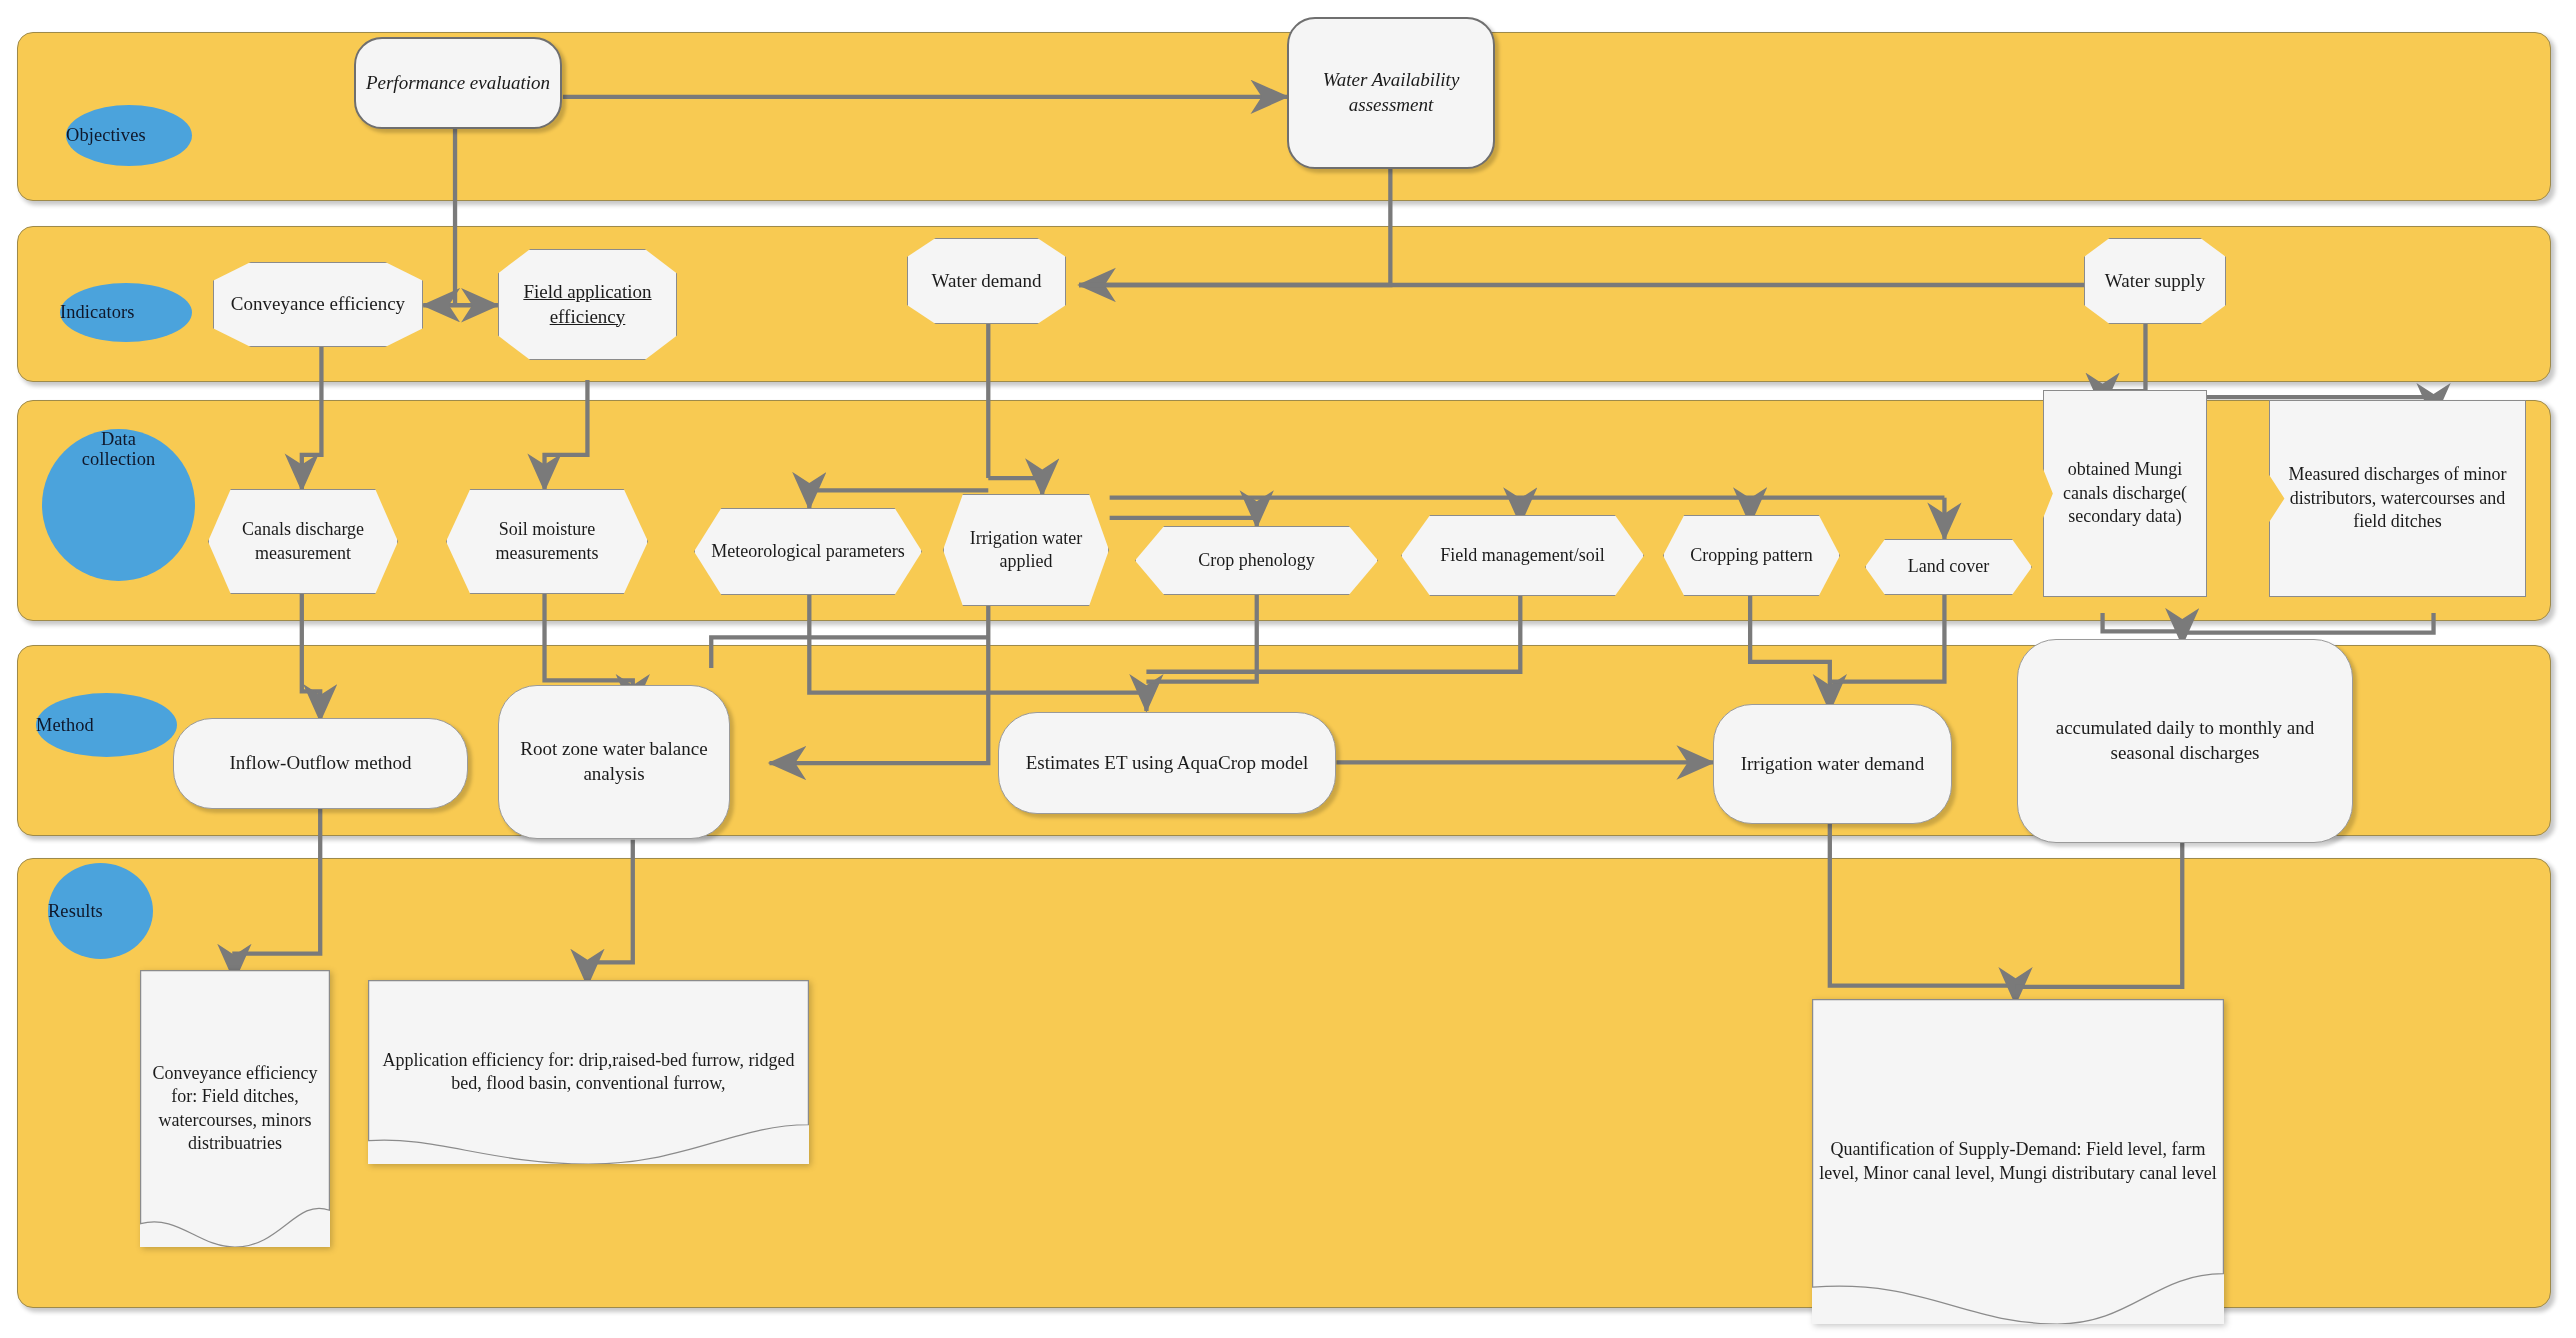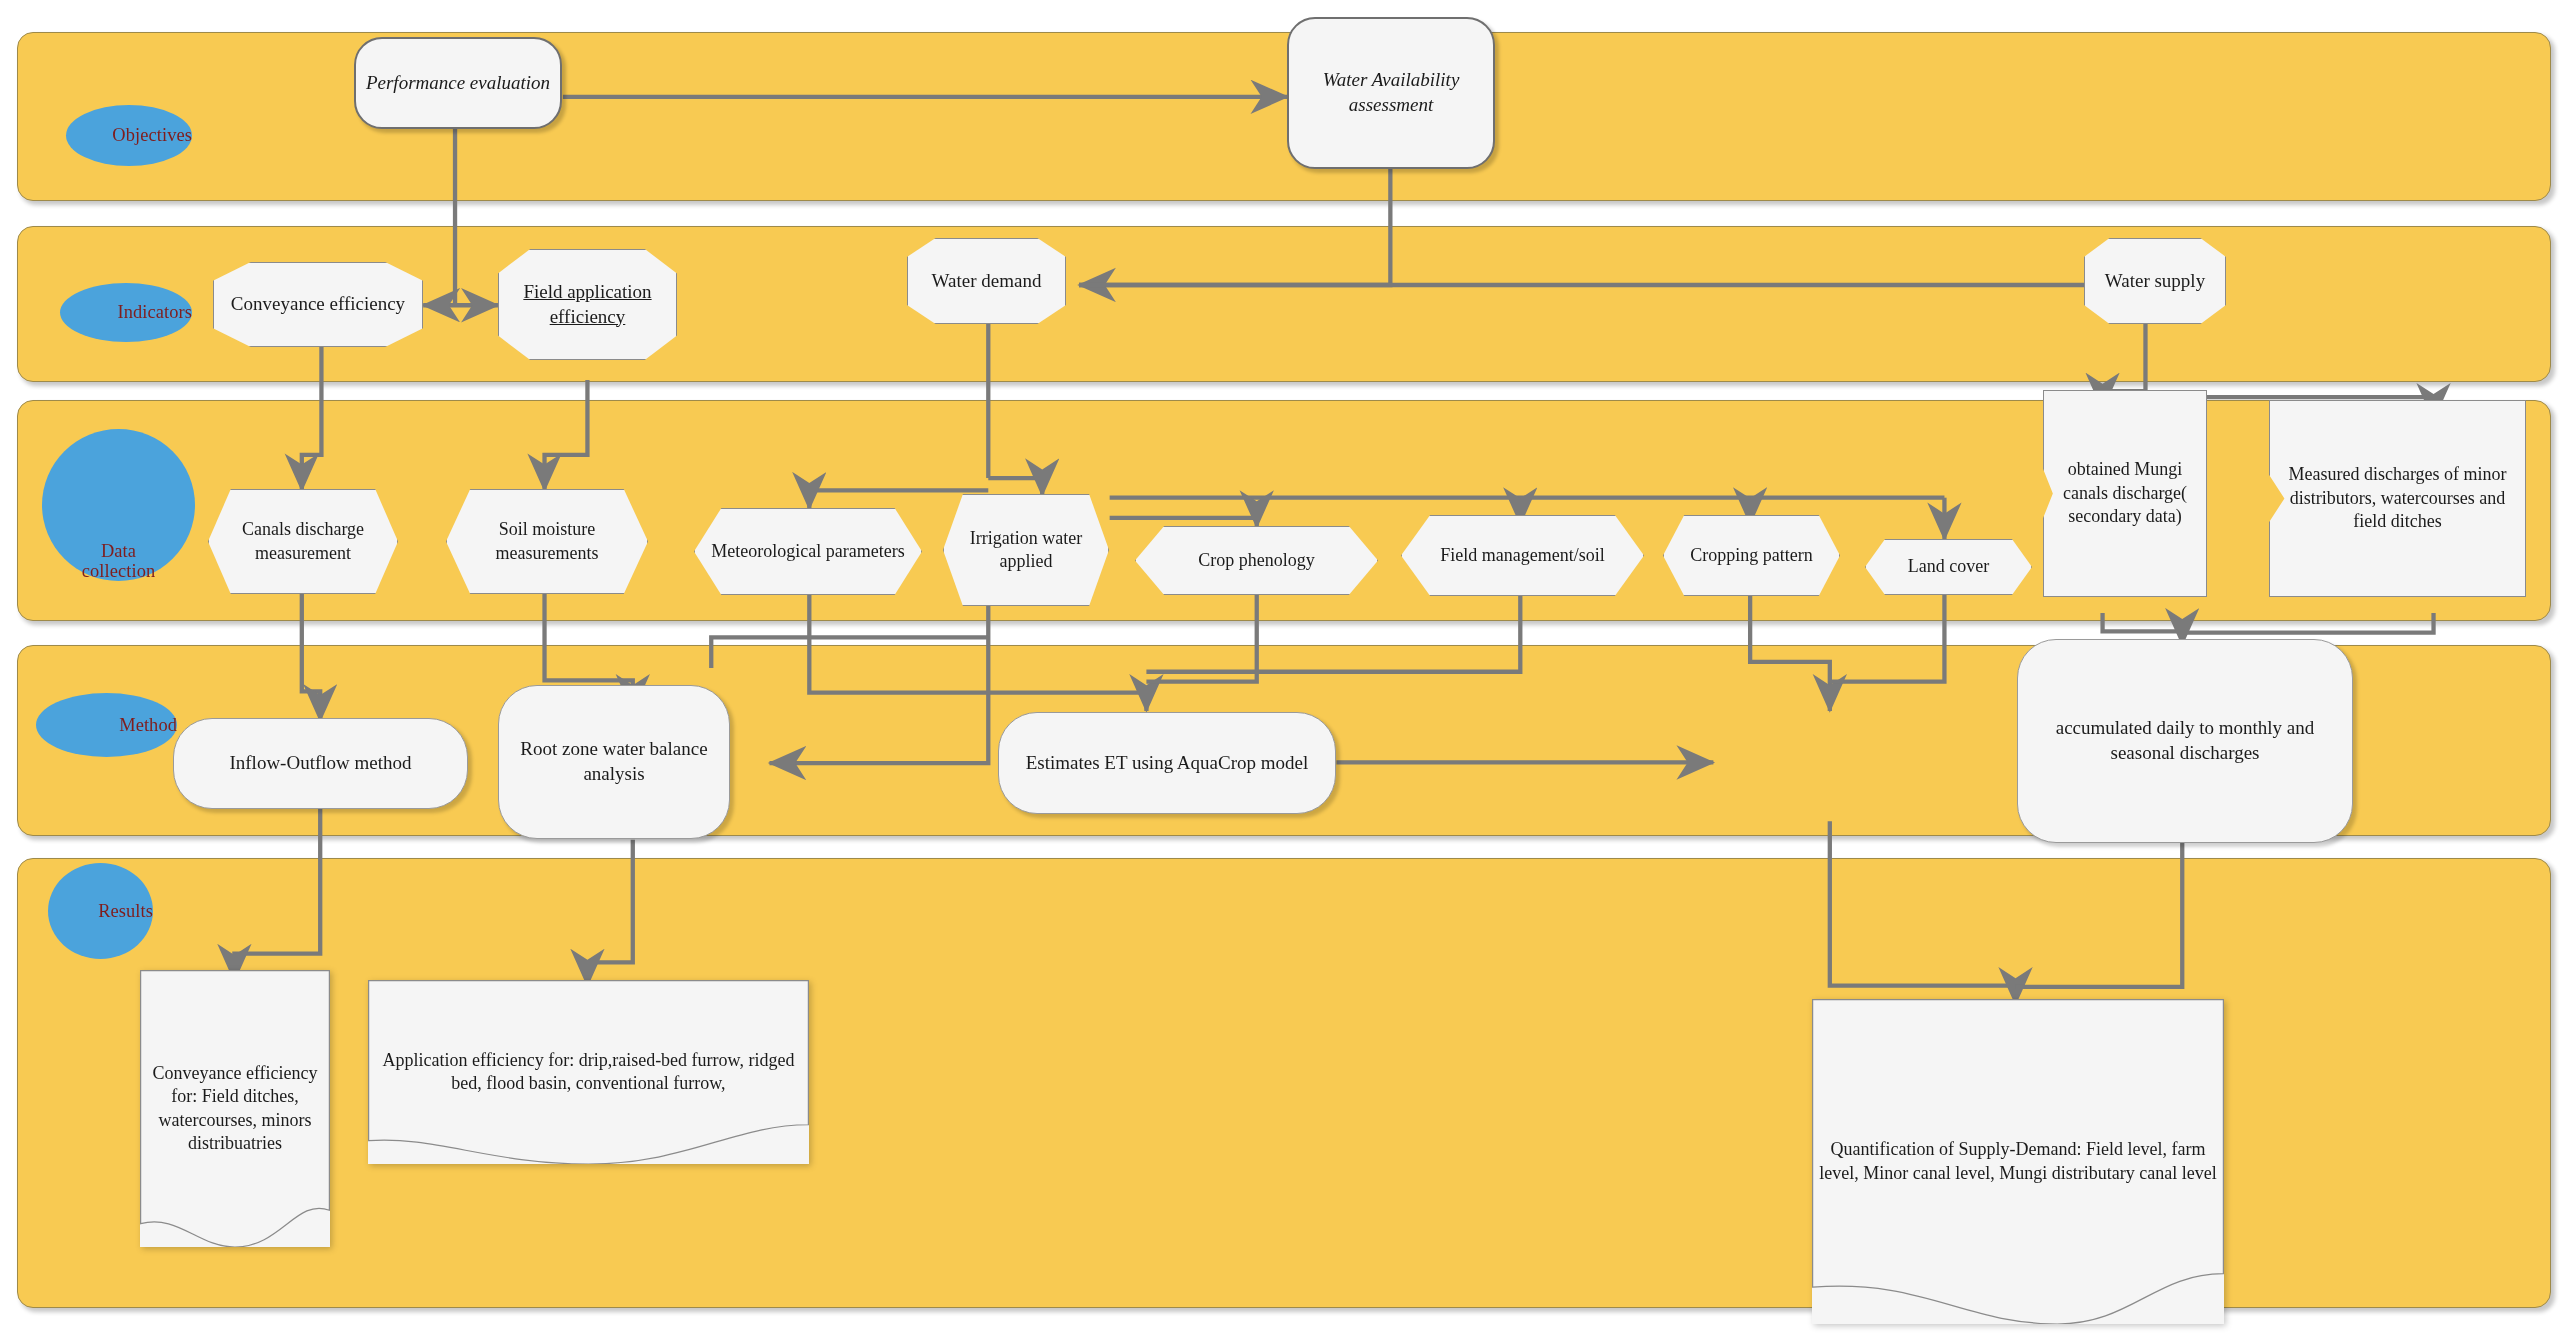--- a/index.html
+++ b/index.html
@@ -12,23 +12,23 @@
     background:#F7C council;
     border:1.2px solid #9e8a4a;
     border-radius:16px;
     box-shadow:3.7px 3.7px 4.3px rgba(0,0,0,.22);
     background:#F8CA52;
   }
   .lane-pill{
     position:absolute;
     background:#4BA3DC;
     border-radius:50%;
-    display:flex;align-items:center;justify-content:flex-end;
+    display:flex;align-items:center;justify-content:flex-start;
     text-align:center;
-    color:#7f1d1d;
+    color:#0f172a;
     font-size:18.4px;
     line-height:1.1;
     letter-spacing:0.1px;
   }
 
   .node{
     position:absolute;
     display:flex;align-items:center;justify-content:center;
     text-align:center;
     color:#1b1b1b;
@@ -234,20 +234,23 @@
 
   <div class="node sh-round-soft txt" style="left:173px;top:718px;width:295px;height:91px;justify-content:center;">
     <span>Inflow-Outflow method</span>
   </div>
   <div class="node sh-round-soft txt" style="left:498px;top:685px;width:232px;height:154px;">
     <span>Root zone water balance analysis</span>
   </div>
   <div class="node sh-round-soft txt" style="left:998px;top:712px;width:338px;height:102px;">
     <span>Estimates ET using AquaCrop model</span>
   </div>
+  <div class="node sh-round-soft txt" style="left:1713px;top:704px;width:239px;height:120px;">
+    <span>Irrigation water demand</span>
+  </div>
   <div class="node sh-round-soft txt" style="left:2017px;top:639px;width:336px;height:204px;">
     <span>accumulated daily to monthly and seasonal discharges</span>
   </div>
 
   <div class="node sh-doc txt-sm" style="left:140px;top:970px;width:190px;height:277px;">
     <svg class="docbg" viewBox="0 0 310 452" preserveAspectRatio="none">
       <path d="M1,1 H309 V392 C255,372 230,452 155,452 C 95,452 62,398 1,414 Z" fill="#F5F5F5" stroke="#8b8b8b" stroke-width="2"></path>
     </svg>
     <span>Conveyance efficiency for: Field ditches, watercourses, minors distribuatries</span>
   </div>

